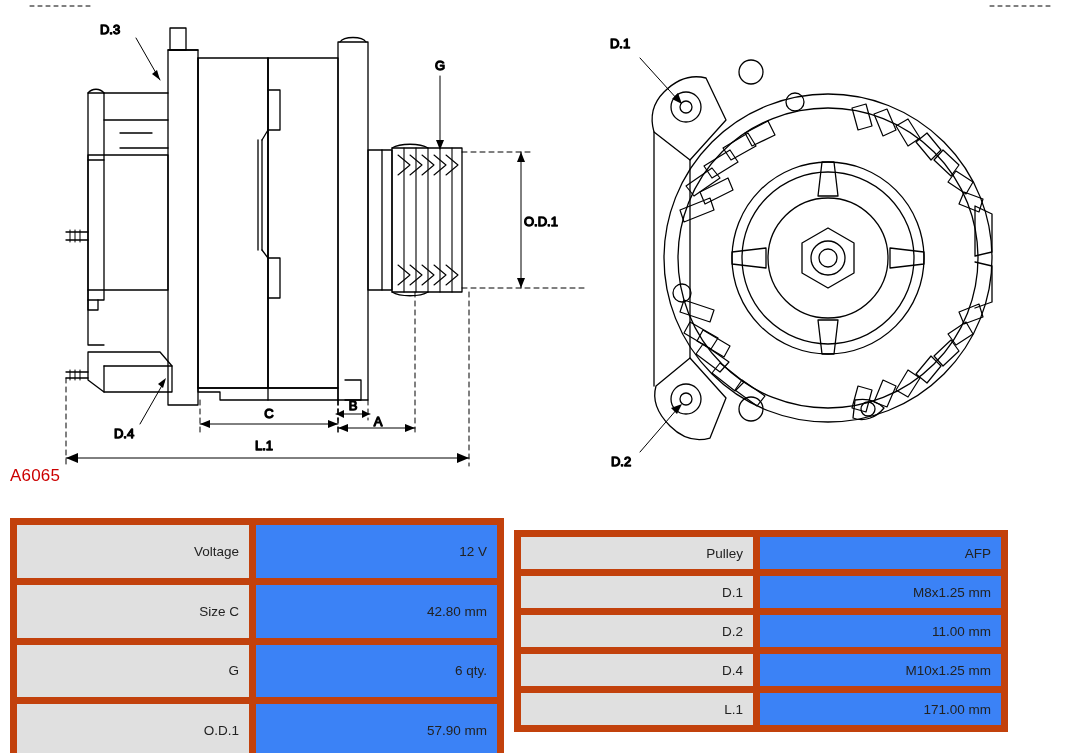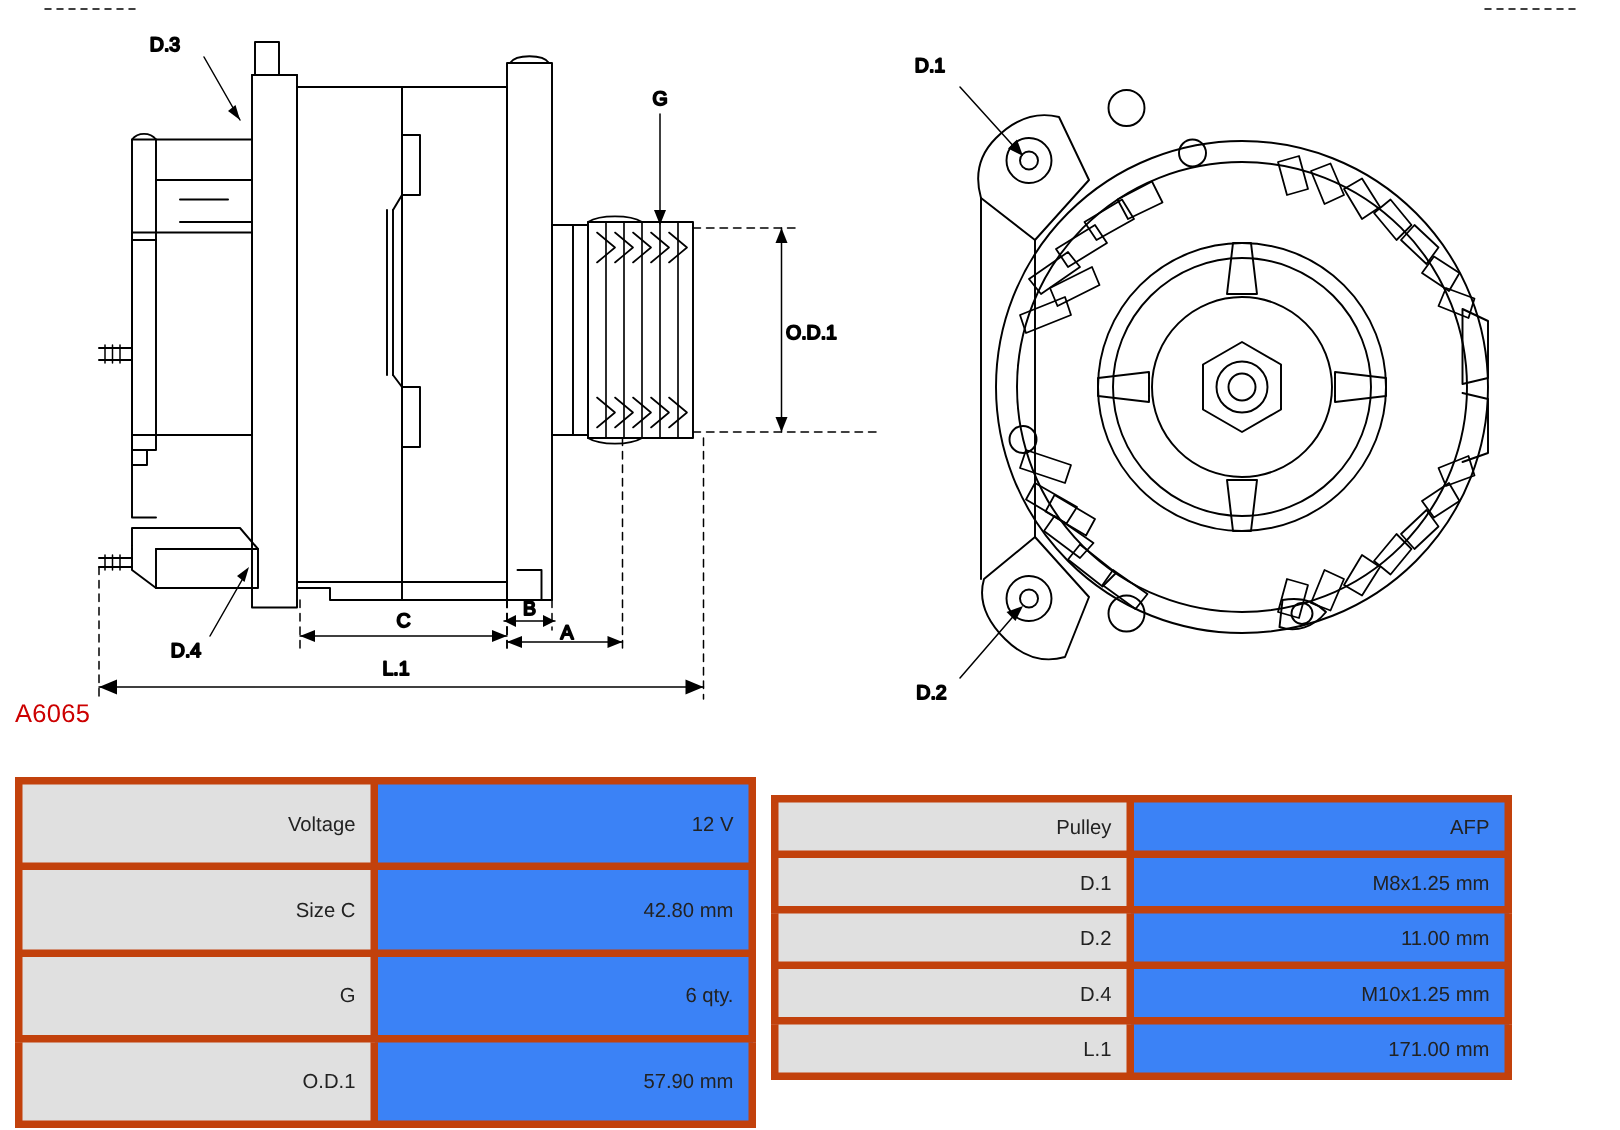--- a/index.html
+++ b/index.html
@@ -48,21 +48,21 @@
     border-collapse: collapse;
     width: 494px;
     table-layout: fixed;
   }
   table.spec.right {
     margin-left: 10px;
     margin-top: 12px;
   }
   table.spec td {
     height: 32px;
-    border: 5px solid #c2410c;
+    border: 7px solid #c2410c;
     font-size: 13.5px;
     padding: 0 10px;
     vertical-align: middle;
   }
   table.spec td.label {
     width: 212px;
     background: #e0e0e0;
     text-align: right;
     color: #222222;
   }

